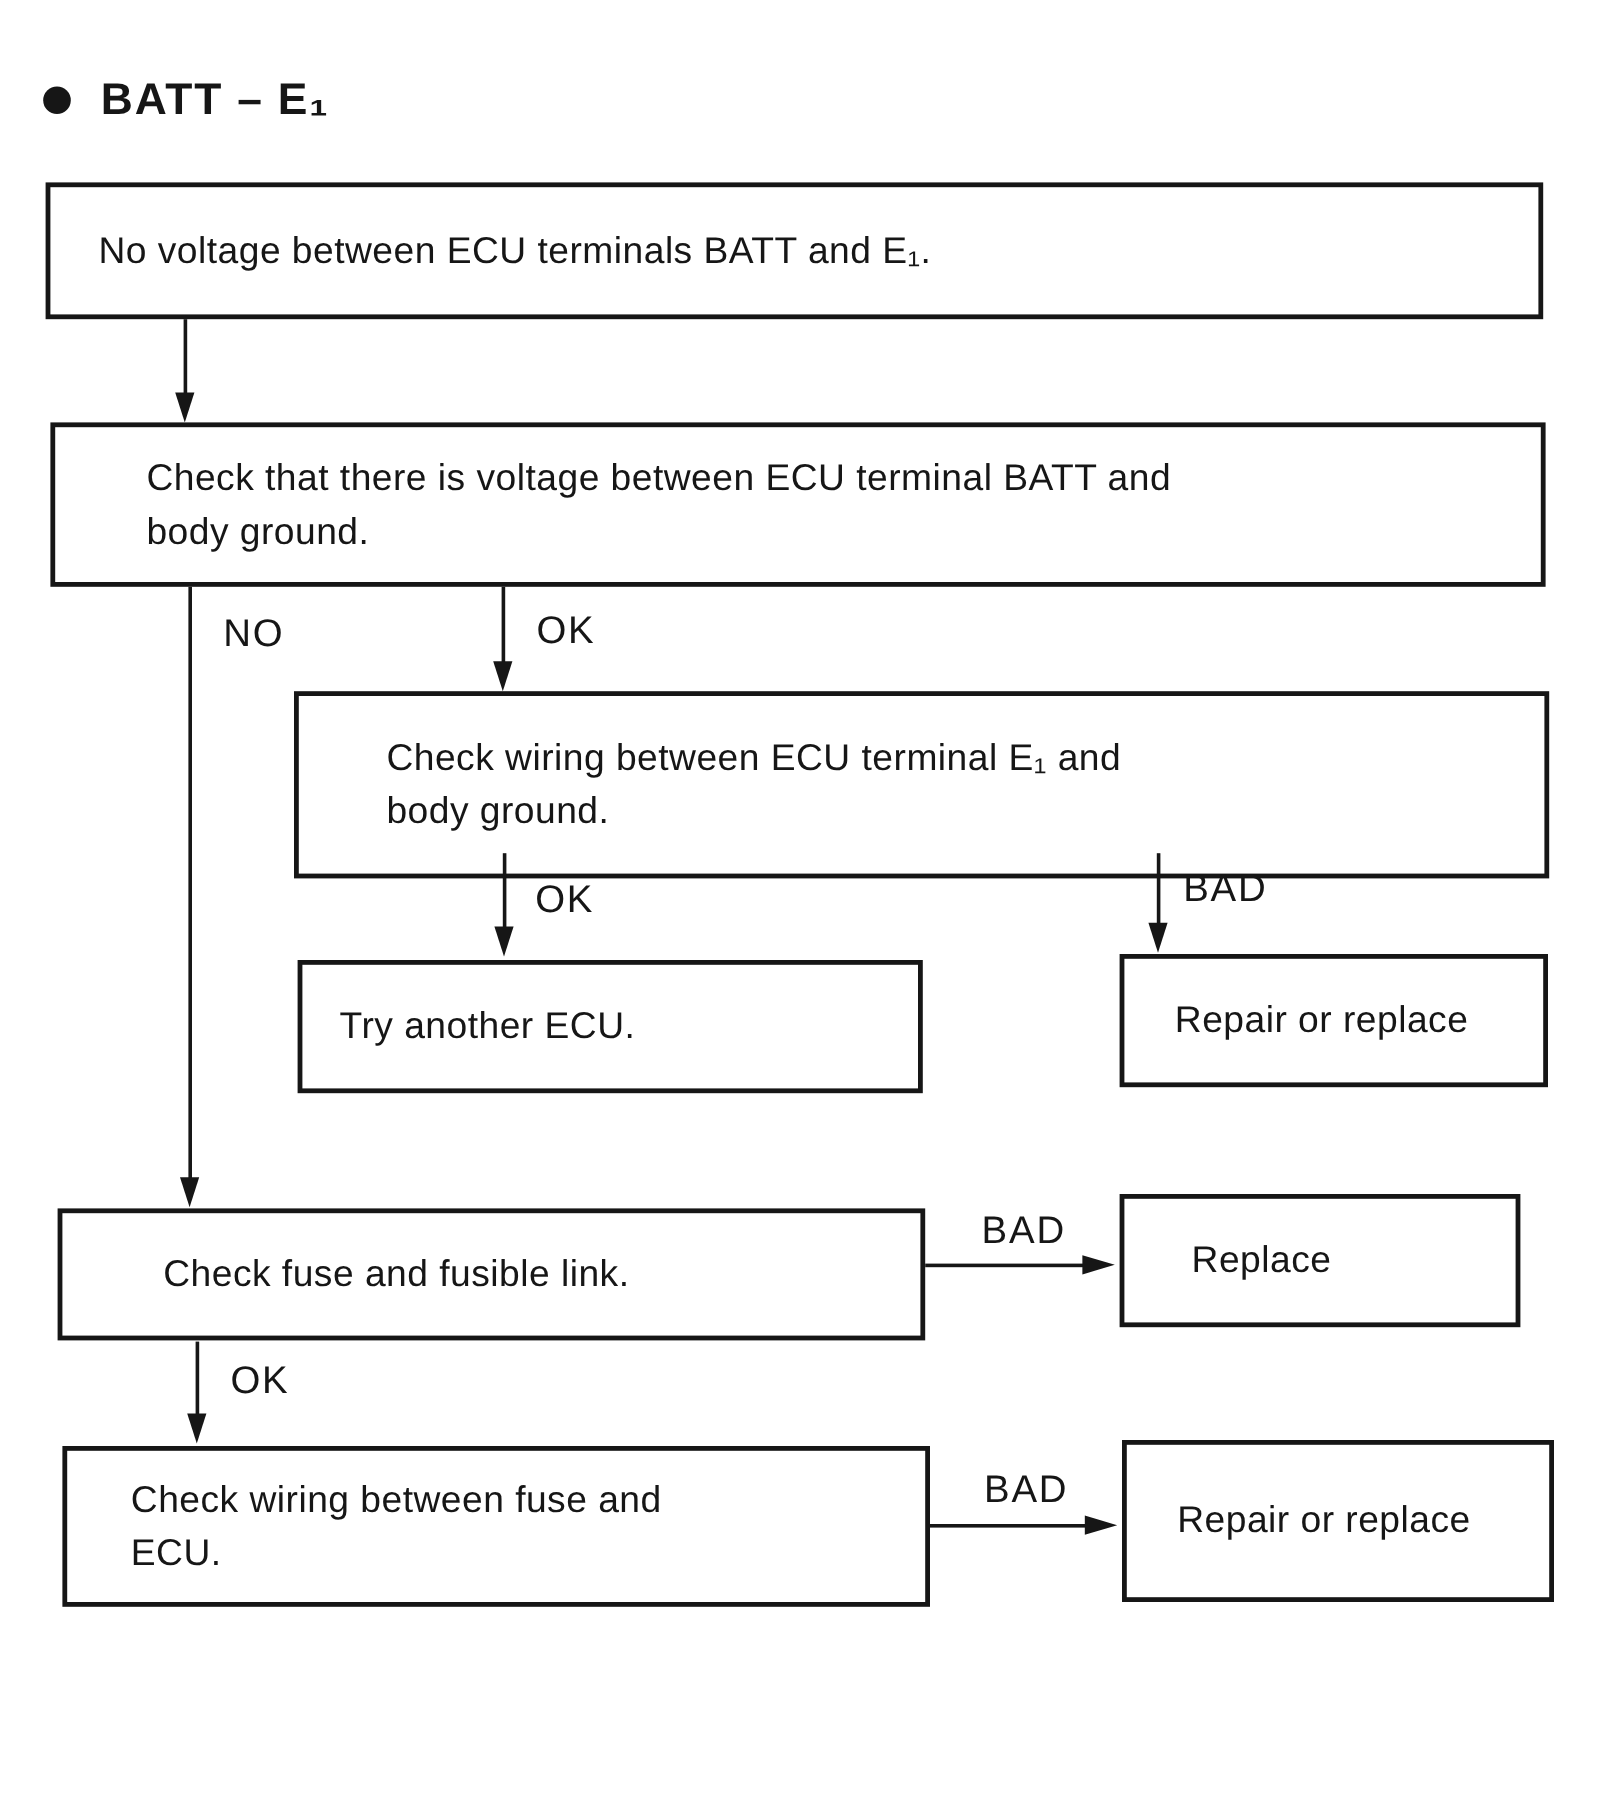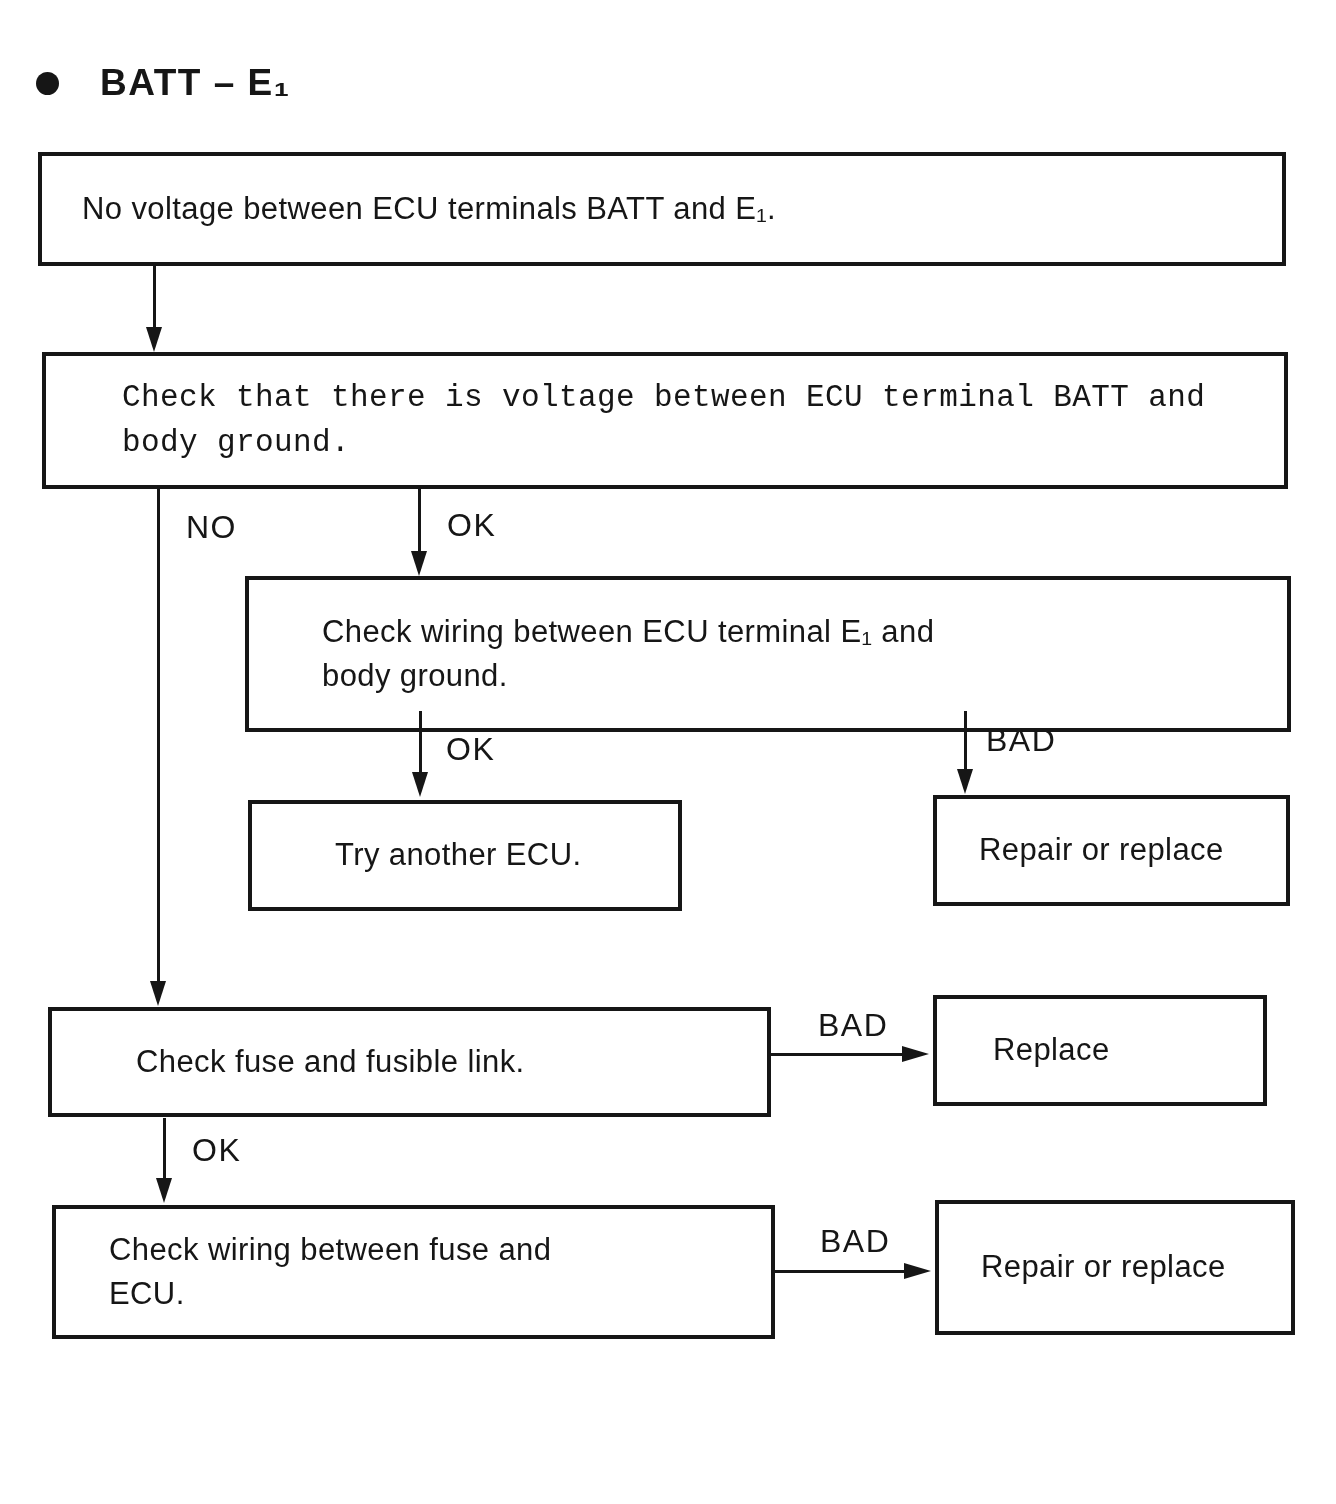--- a/index.html
+++ b/index.html
@@ -15,21 +15,21 @@
     font-family: "Liberation Sans", "DejaVu Sans", sans-serif;
     color: #161616;
     overflow: hidden;
   }
   #title-row {
     position: absolute;
     left: 36px;
     top: 62px;
     display: flex;
     align-items: center;
-    gap: 41px;
+    gap: 25px;
   }
   #bullet {
     width: 23px;
     height: 23px;
     border-radius: 50%;
     background: #161616;
     display: inline-block;
   }
   #title-text {
     font-size: 37px;
@@ -44,23 +44,23 @@
     display: flex;
     align-items: center;
   }
   .node-text {
     font-size: 31px;
     letter-spacing: 0.4px;
     line-height: 1.42;
     white-space: pre-line;
   }
   #node-no-voltage      { left: 38px;  top: 152px;  width: 1248px; height: 114px; padding-left: 40px; }
-  #node-check-batt      { left: 42px;  top: 352px;  width: 1246px; height: 137px; padding-left: 76px; font-family: Liberation Mono, monospace; }
+  #node-check-batt      { left: 42px;  top: 352px;  width: 1246px; height: 137px; padding-left: 76px; }
   #node-check-wiring-e1 { left: 245px; top: 576px;  width: 1046px; height: 156px; padding-left: 73px; }
-  #node-try-ecu         { left: 248px; top: 800px;  width: 434px;  height: 111px; padding-left: 83px; }
+  #node-try-ecu         { left: 248px; top: 800px;  width: 521px;  height: 111px; padding-left: 31px; }
   #node-repair-1        { left: 933px; top: 795px;  width: 357px;  height: 111px; padding-left: 42px; }
   #node-check-fuse      { left: 48px;  top: 1007px; width: 723px;  height: 110px; padding-left: 84px; }
   #node-replace         { left: 933px; top: 995px;  width: 334px;  height: 111px; padding-left: 56px; }
   #node-check-wiring-fuse { left: 52px; top: 1205px; width: 723px; height: 134px; padding-left: 53px; }
   #node-repair-2        { left: 935px; top: 1200px; width: 360px;  height: 135px; padding-left: 42px; }
 
   .vline { position: absolute; width: 3px; background: #161616; }
   .hline { position: absolute; height: 3px; background: #161616; }
   .arr-down {
     position: absolute; width: 0; height: 0;

